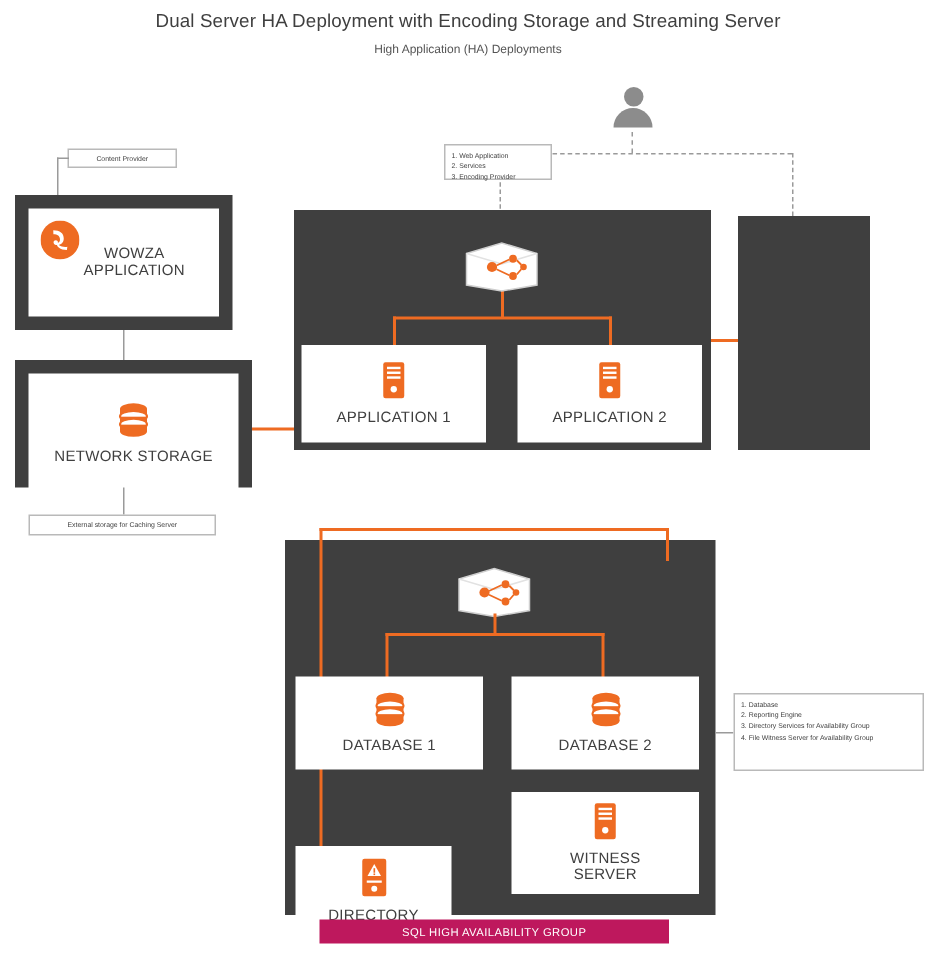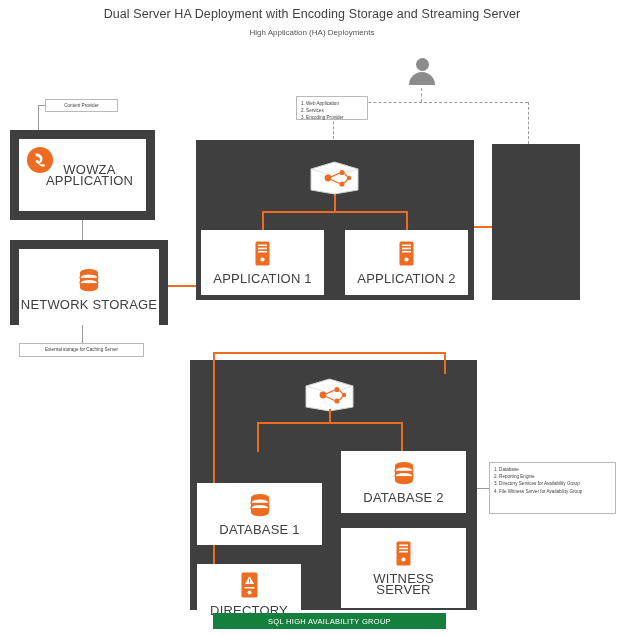--- a/index.html
+++ b/index.html
@@ -47,21 +47,21 @@
   }
   .whitebox {
     background: #ffffff;
     box-sizing: border-box;
     display: flex;
     flex-direction: column;
     align-items: center;
     justify-content: center;
   }
   .boxlabel {
-    font-size: 13px;
+    font-size: 10px;
     color: #3f3f3f;
     text-align: center;
     line-height: 11px;
     letter-spacing: .2px;
   }
 
   
   .note {
     box-sizing: border-box;
     border: 1px solid #b9b9b9;
@@ -85,21 +85,21 @@
     border-left: 1px dashed #9a9a9a;
     width: 0;
   }
   .dash-h {
     border-top: 1px dashed #9a9a9a;
     height: 0;
   }
 
   
   .sqlbar {
-    background: #15803d;
+    background: #be185d;
     color: #ffffff;
     font-size: 7.5px;
     letter-spacing: .3px;
     display: flex;
     align-items: center;
     justify-content: center;
   }
 
   
   .icon { display: block; }
@@ -249,21 +249,21 @@
       <circle cx="41" cy="18" r="2.2" fill="#ee6b22"></circle>
       <path d="M23 17 L31.5 13 M23 19.5 L31.5 23.5 M36.5 13.5 L39.5 16.5 M36.5 23 L39.5 19.5" stroke="#ee6b22" stroke-width="1.2" fill="none"></path>
     </svg>
   </div>
 
   <div class="abs line-o" style="left:329px; top:409px; width:2px; height:14px;"></div>
   <div class="abs line-o" style="left:257px; top:422px; width:146px; height:2px;"></div>
   <div class="abs line-o" style="left:257px; top:422px; width:2px; height:30px;"></div>
   <div class="abs line-o" style="left:401px; top:422px; width:2px; height:30px;"></div>
 
-  <div class="abs whitebox" style="left:197px; top:451px; width:125px; height:62px;margin-top:32px;">
+  <div class="abs whitebox" style="left:197px; top:451px; width:125px; height:62px;">
     <div class="srv-wrap">
       <svg width="22" height="24" viewBox="0 0 22 24" class="icon" aria-hidden="true">
         <ellipse cx="11" cy="4.5" rx="9" ry="3.6" fill="#ee6b22"></ellipse>
         <rect x="2" y="4.5" width="18" height="5" fill="#ee6b22"></rect>
         <ellipse cx="11" cy="9.5" rx="9" ry="3.6" fill="#ffffff" stroke="#ee6b22" stroke-width="1.4"></ellipse>
         <rect x="2" y="9.8" width="18" height="5" fill="#ee6b22"></rect>
         <ellipse cx="11" cy="14.8" rx="9" ry="3.6" fill="#ffffff" stroke="#ee6b22" stroke-width="1.4"></ellipse>
         <rect x="2" y="15.1" width="18" height="4.6" fill="#ee6b22"></rect>
         <ellipse cx="11" cy="19.6" rx="9" ry="3.6" fill="#ee6b22"></ellipse>
       </svg>
@@ -294,21 +294,21 @@
         <rect x="8" y="6.8" width="1.1" height="3" fill="#ee6b22"></rect>
         <rect x="8" y="10.3" width="1.1" height="1.1" fill="#ee6b22"></rect>
         <rect x="3.5" y="15" width="10" height="1.5" fill="#ffffff"></rect>
         <circle cx="8.5" cy="20.5" r="2" fill="#ffffff"></circle>
       </svg>
     </div>
     <div class="boxlabel" style="white-space:pre-line;">DIRECTORY
 SERVICES</div>
   </div>
 
-  <div class="abs whitebox" style="left:341px; top:528px; width:125px; height:80px;">
+  <div class="abs whitebox" style="left:341px; top:528px; width:125px; height:68px;">
     <div class="srv-wrap">
       <svg width="15" height="25" viewBox="0 0 15 25" class="icon" aria-hidden="true">
         <rect x="0.5" y="0.5" width="14" height="24" rx="1.5" fill="#ee6b22"></rect>
         <rect x="3" y="3.5" width="9" height="1.6" fill="#ffffff"></rect>
         <rect x="3" y="6.7" width="9" height="1.6" fill="#ffffff"></rect>
         <rect x="3" y="9.9" width="9" height="1.6" fill="#ffffff"></rect>
         <circle cx="7.5" cy="18.5" r="2.1" fill="#ffffff"></circle>
       </svg>
     </div>
     <div class="boxlabel" style="white-space:pre-line;">WITNESS

